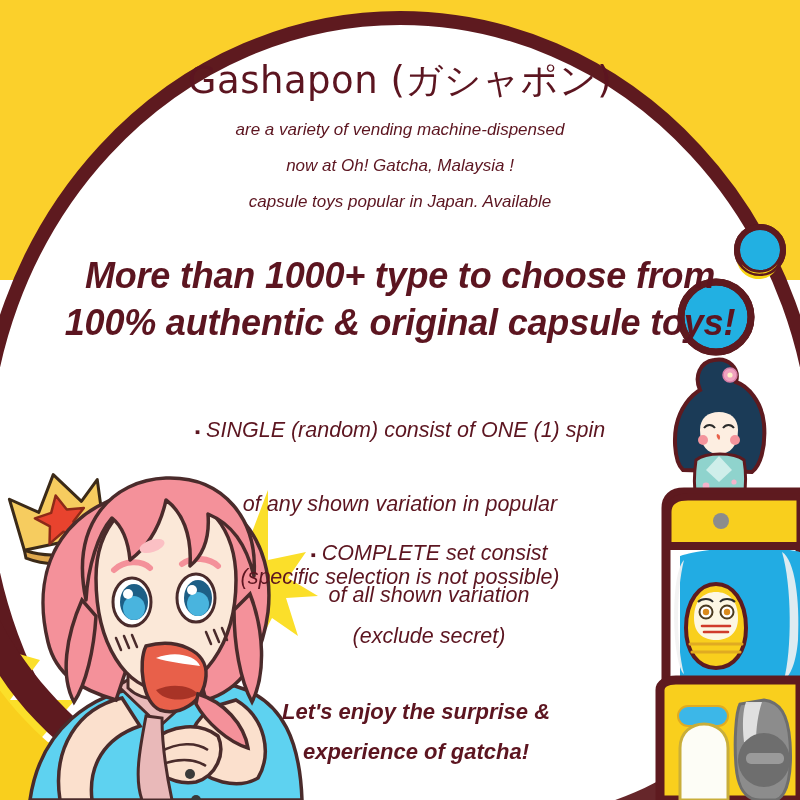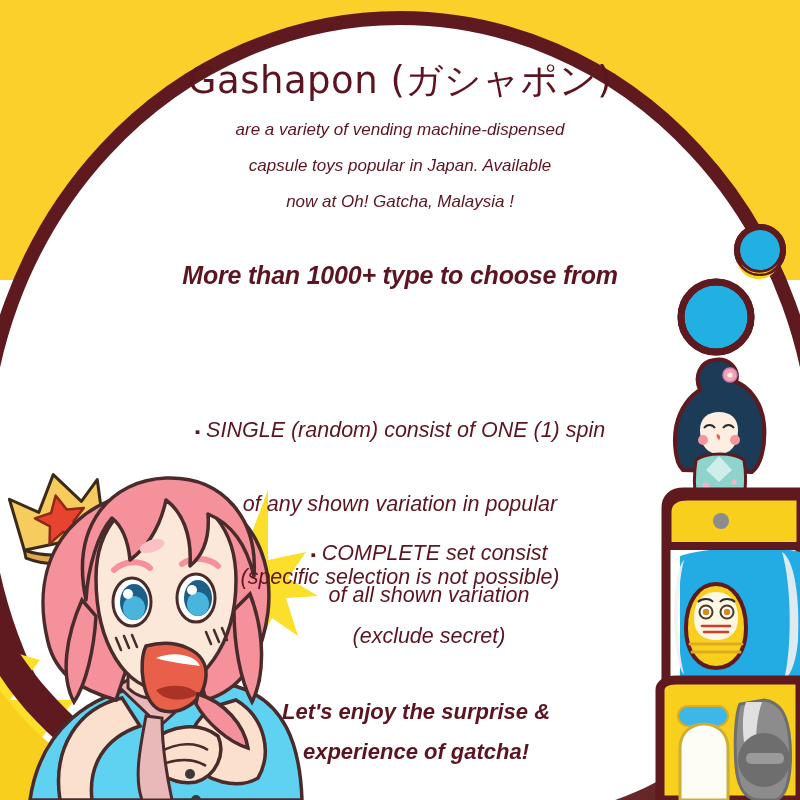--- a/index.html
+++ b/index.html
@@ -44,21 +44,21 @@
   .lede{
     top:112px;
     font-size:17px;
     line-height:36px;
     font-style:italic;
     font-family:"Liberation Sans", sans-serif;
   }
   .lede div{display:block;}
   .headline{
     top:252px;
-    font-size:25px;
+    font-size:36px;
     line-height:47px;
     font-weight:bold;
     font-style:italic;
     font-family:"Liberation Sans", sans-serif;
     letter-spacing:-0.2px;
   }
   .headline div{display:block;}
   .bullet-single{
     top:378px;
     font-size:21.5px;
@@ -318,26 +318,27 @@
       </g>
     </svg>
   </div>
 
   <div class="content">
 
     <div class="txt title">Gashapon (ガシャポン)</div>
 
     <div class="txt lede">
       <div>are a variety of vending machine-dispensed</div>
+      <div>now at Oh! Gatcha, Malaysia !</div>
       <div>capsule toys popular in Japan. Available</div>
-      <div>now at Oh! Gatcha, Malaysia !</div>
     </div>
 
     <div class="txt headline">
       <div>More than 1000+ type to choose from</div>
+      <div>100% authentic &amp; original capsule toys!</div>
     </div>
 
     <div class="txt bullet-single">
       <div><span class="bdot">▪</span> <span>SINGLE (random) consist of ONE (1) spin</span></div>
       <div>of any shown variation in popular</div>
       <div>(specific selection is not possible)</div>
     </div>
 
     <div class="txt closing">
       <div>Let's enjoy the surprise &amp;</div>

